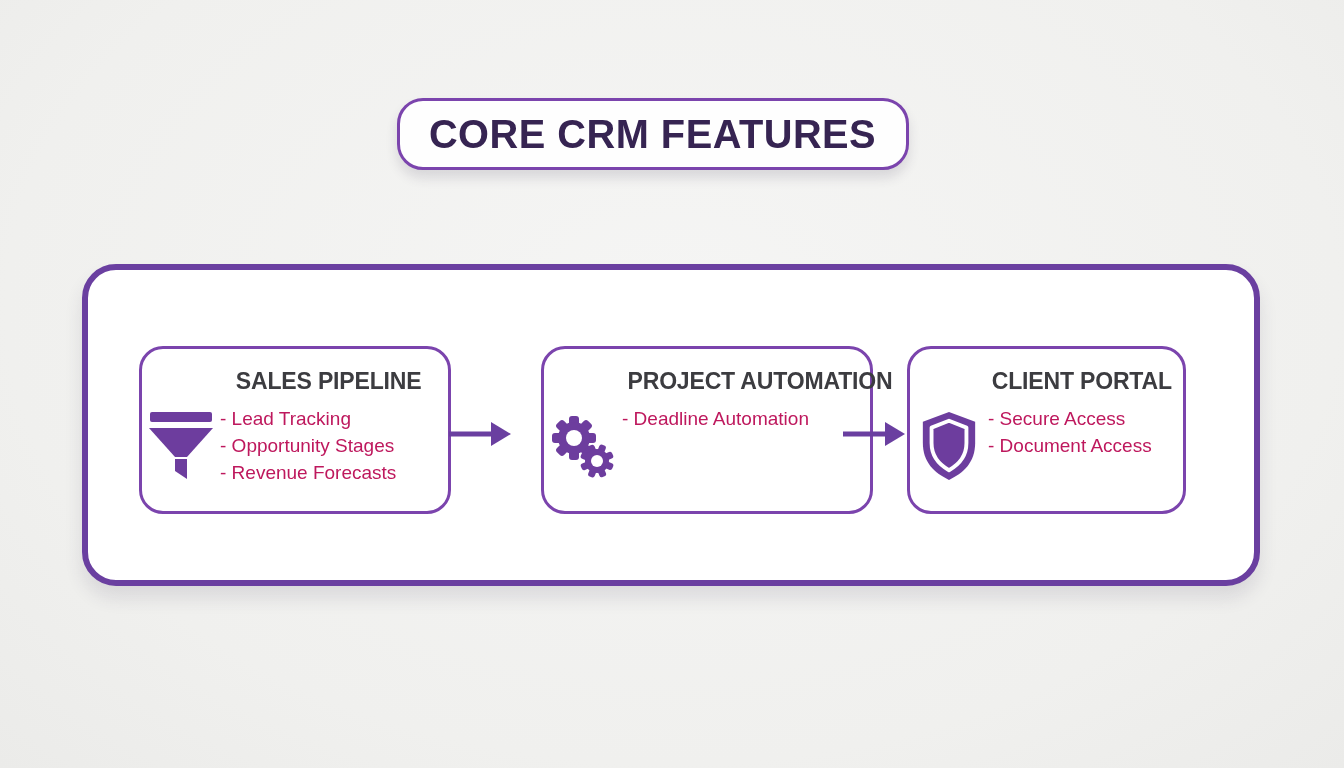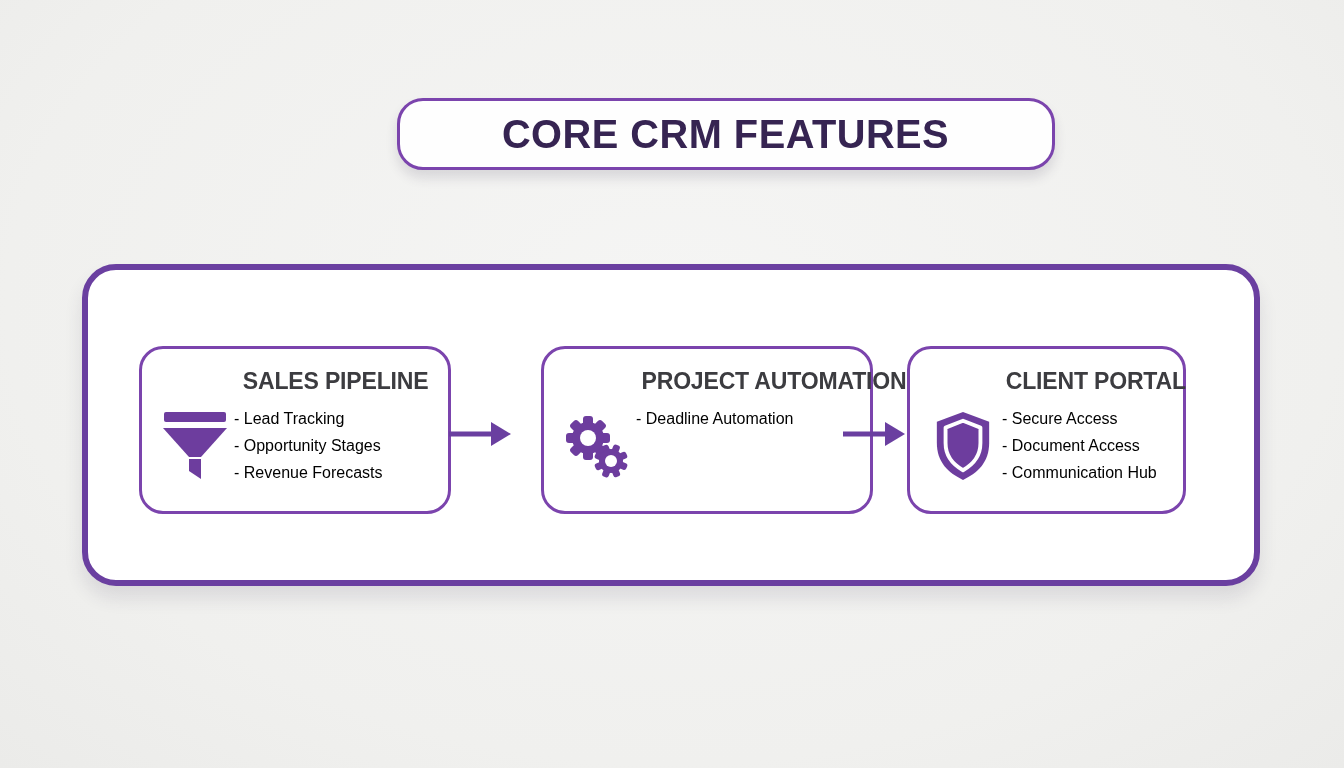--- a/index.html
+++ b/index.html
@@ -8,21 +8,21 @@
     font-family: "Liberation Sans", sans-serif;
     background: radial-gradient(ellipse at 50% 40%, #f5f5f4 0%, #f0f0ee 70%, #ebebe9 100%);
     position: relative;
     overflow: hidden;
   }
 
   
   .title-pill {
     position: absolute;
     left: 397px; top: 98px;
-    width: 658px; height: 72px;
+    width: 512px; height: 72px;
     background: #fefefe;
     border: 3px solid #7b44ad;
     border-radius: 26px;
     box-shadow: 0 8px 12px rgba(60, 50, 80, 0.14);
     display: flex; align-items: center; justify-content: center;
   }
   .title-pill h1 {
     font-size: 41px;
     font-weight: bold;
     color: #362452;
@@ -46,21 +46,21 @@
   .card {
     position: absolute;
     top: 76px;
     height: 168px;
     background: #ffffff;
     border: 3px solid #7b44ad;
     border-radius: 24px;
     display: grid;
     grid-template-columns: 78px 1fr;
     grid-template-rows: auto 1fr;
-    padding: 18px 10px 14px 14px;
+    padding: 18px 10px 14px 0;
   }
   .card-1 { left: 51px;  width: 312px; }
   .card-2 { left: 425px; width: 332px; margin-left: 28px; }
   .card-3 { left: 819px; width: 279px; }
 
   .card h2 {
     grid-column: 2;
     grid-row: 1;
     align-self: start;
     justify-self: center;
@@ -76,23 +76,23 @@
     grid-row: 2;
     display: flex;
     align-items: center;
     justify-content: center;
   }
   .card ul {
     grid-column: 2;
     grid-row: 2;
     list-style: none;
     margin-top: 10px;
-    font-size: 16px;
+    font-size: 19px;
     line-height: 27px;
-    color: #000000;
+    color: #be185d;
   }
 
   
   .flow-arrow {
     position: absolute;
     top: 150px;
     width: 64px; height: 28px;
   }
   .arrow-1 { left: 361px; }
   .arrow-2 { left: 755px; }
@@ -207,17 +207,16 @@
     <h2>CLIENT PORTAL</h2>
     <div class="icon-cell">
       <svg class="icon-svg" width="62" height="70" viewBox="0 0 64 72" aria-hidden="true">
         <path d="M32 1 L59 11 V33 C59 53 47 64 32 71 C17 64 5 53 5 33 V11 Z" fill="#6d3d9e"></path>
         <path d="M32 10 L50 17 V33 C50 47 41 56 32 61 C23 56 14 47 14 33 V17 Z" fill="none" stroke="#ffffff" stroke-width="4" stroke-linejoin="round"></path>
       </svg>
     </div>
     <ul>
       <li>- Secure Access</li>
       <li>- Document Access</li>
-      <li>- Communication Hub</li>
     </ul>
   </div>
 
 </section>
 
 </body></html>

